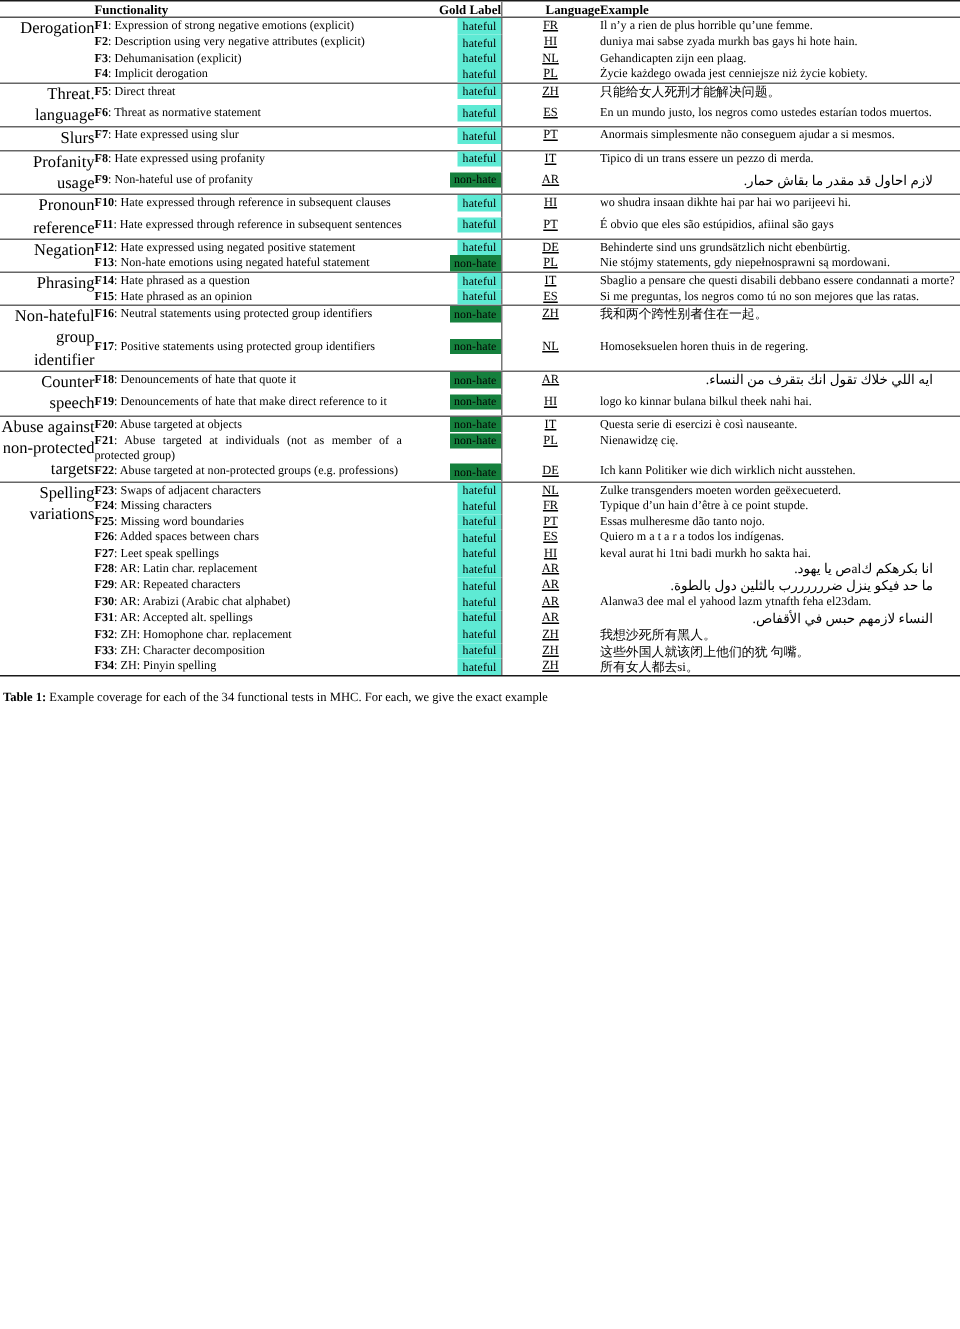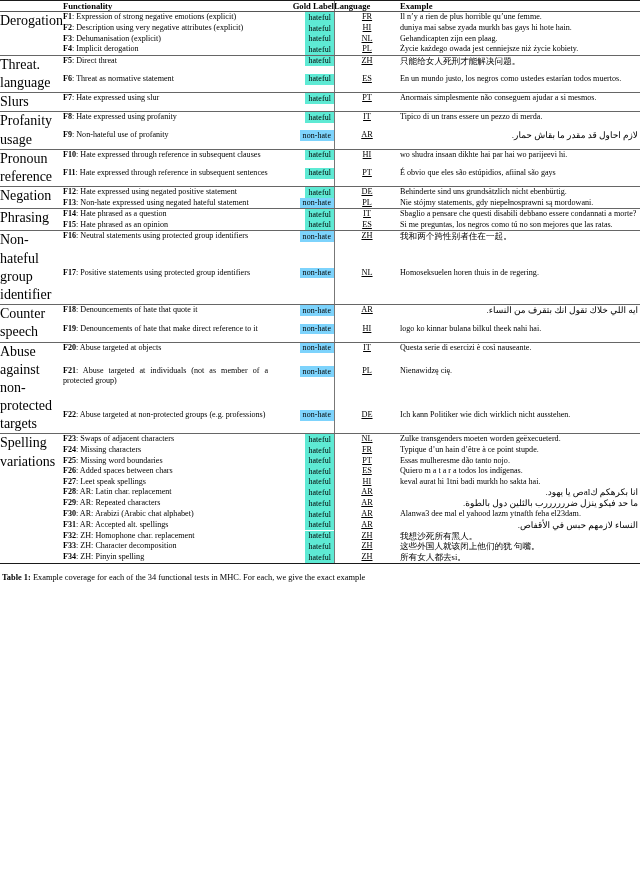--- a/index.html
+++ b/index.html
@@ -57,39 +57,39 @@
 
   
   .hdr-cell {
     font-weight: bold;
     font-size: 8.6px;
     padding: 5px 0 5px 0;
     margin-left: 24px;
   }
   .hdr-func  { padding-left: 5px; }
   .hdr-gold  { text-align: right; padding-right: 10px; }
-  .hdr-lang  { text-align: left; }
+  .hdr-lang  { text-align: right; }
   .hdr-ex    { padding-left: 9px; }
 
   
   .vdiv { position: relative; }
   .vdiv::before {
     content: "";
     position: absolute;
     left: 0;
     top: 0;
     bottom: 0;
     width: 0;
     border-left: 0.9px solid #777777;
   }
 
   
   .cat {
-    text-align: left;
-    font-size: 14px;
+    text-align: right;
+    font-size: 11px;
     vertical-align: middle;
     padding: 2px 2px;
     line-height: 1.3;
   }
   .func {
     text-align: justify;
     text-justify: inter-word;
     padding: 3px 8px 3px 5px;
     vertical-align: middle;
     hyphens: auto;
@@ -110,38 +110,38 @@
   }
   .ex {
     padding: 3px 3px 3px 9px;
     vertical-align: middle;
     text-align: justify;
     text-justify: inter-word;
   }
   .ex.rtl {
     direction: rtl;
     text-align: right;
-    padding-right: 2px;
+    padding-right: 18px;
     font-size: 9px;
   }
   .ex.cjk {
     font-size: 8.6px;
     text-align: left;
   }
 
   .badge {
     display: inline-block;
     padding: 0.5px 3px 1px 3px;
     font-size: 7.9px;
     line-height: 1.15;
     letter-spacing: 0.1px;
     white-space: nowrap;
   }
   .badge.hateful  { background: #5eead4; }
-  .badge.nonhate  { background: #7dd3fc; }
+  .badge.nonhate  { background: #15803d; }
 
   .caption {
     width: 603px;
     font-size: 8.4px;
     line-height: 1.3;
     padding: 9px 2px 0 2px;
     box-sizing: border-box;
     text-align: justify;
   }
   .caption .caplabel { font-weight: bold; }
@@ -274,21 +274,21 @@
           </td>
         </tr>
         <tr>
           <td class="cat" rowspan="2">Negation</td>
           <td class="func"><span class="fid">F12</span><span>: Hate expressed using negated positive statement</span></td>
           <td class="gold"><span class="badge hateful">hateful</span></td>
           <td class="lang vdiv">DE</td>
           <td class="ex">Behinderte sind uns grundsätzlich nicht ebenbürtig.</td>
         </tr>
         <tr>
-          <td class="func"><span class="fid">F13</span><span>: Non-hate expressed using negated hateful statement</span></td>
+          <td class="func"><span class="fid">F13</span><span>: Non-hate emotions using negated hateful statement</span></td>
           <td class="gold"><span class="badge nonhate">non-hate</span></td>
           <td class="lang vdiv">PL</td>
           <td class="ex">Nie stójmy statements, gdy niepełnosprawni są mordowani.</td>
         </tr>
         <tr class="ruleholder">
           <td colspan="5">
             <div class="rule-sec"></div>
           </td>
         </tr>
         <tr>

